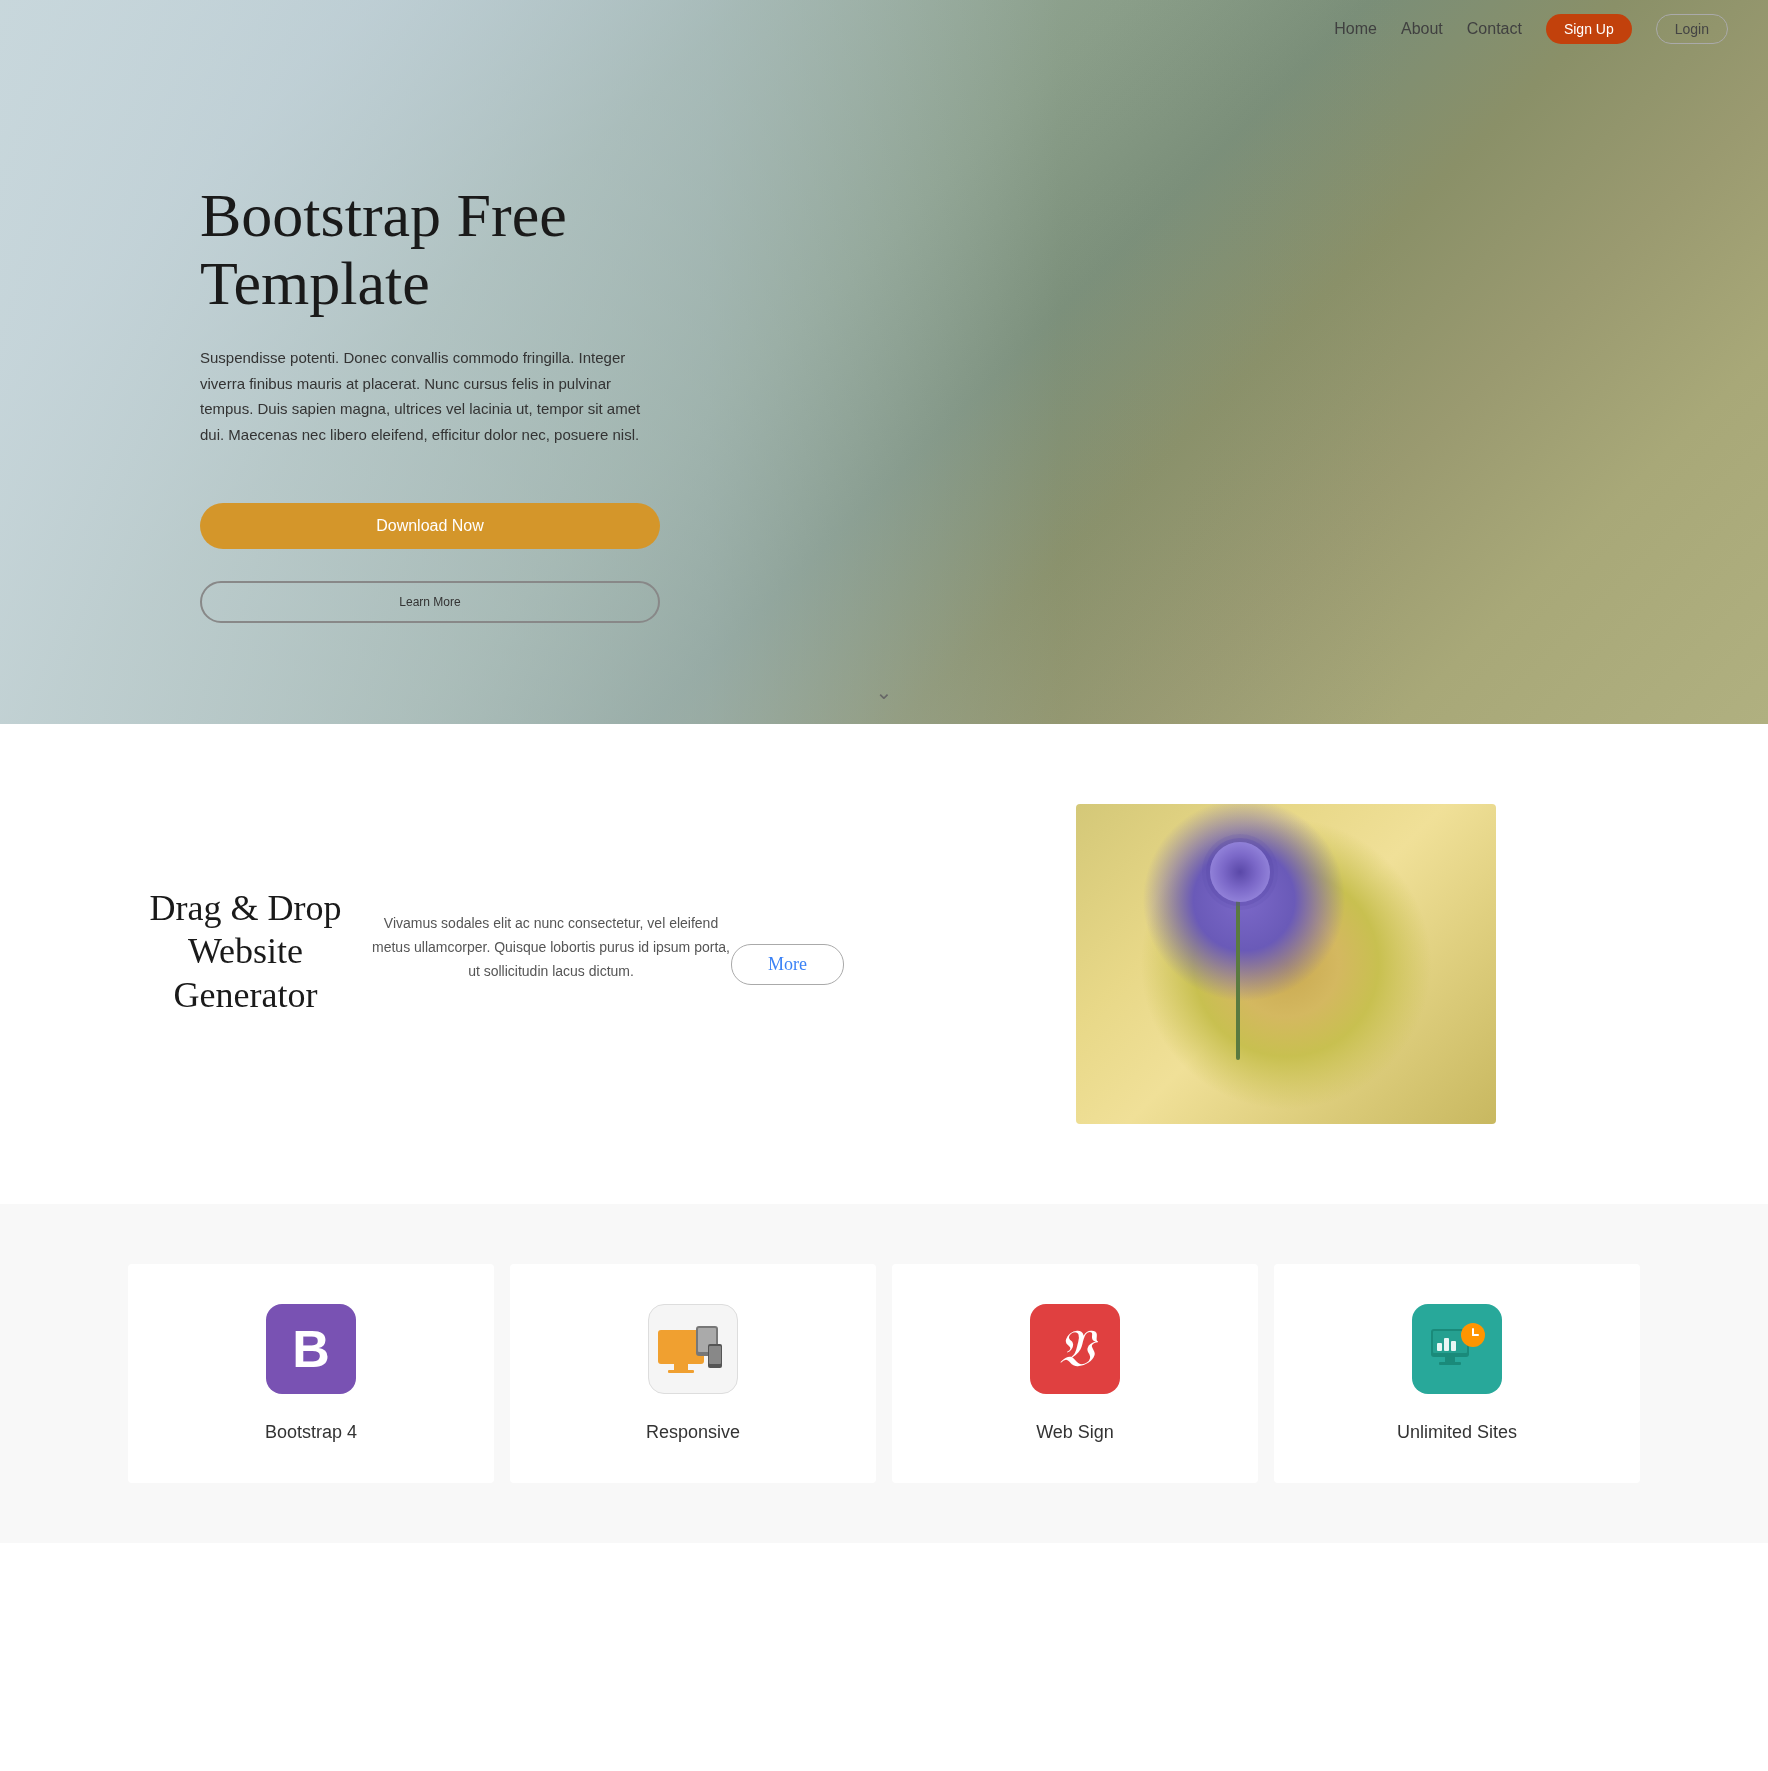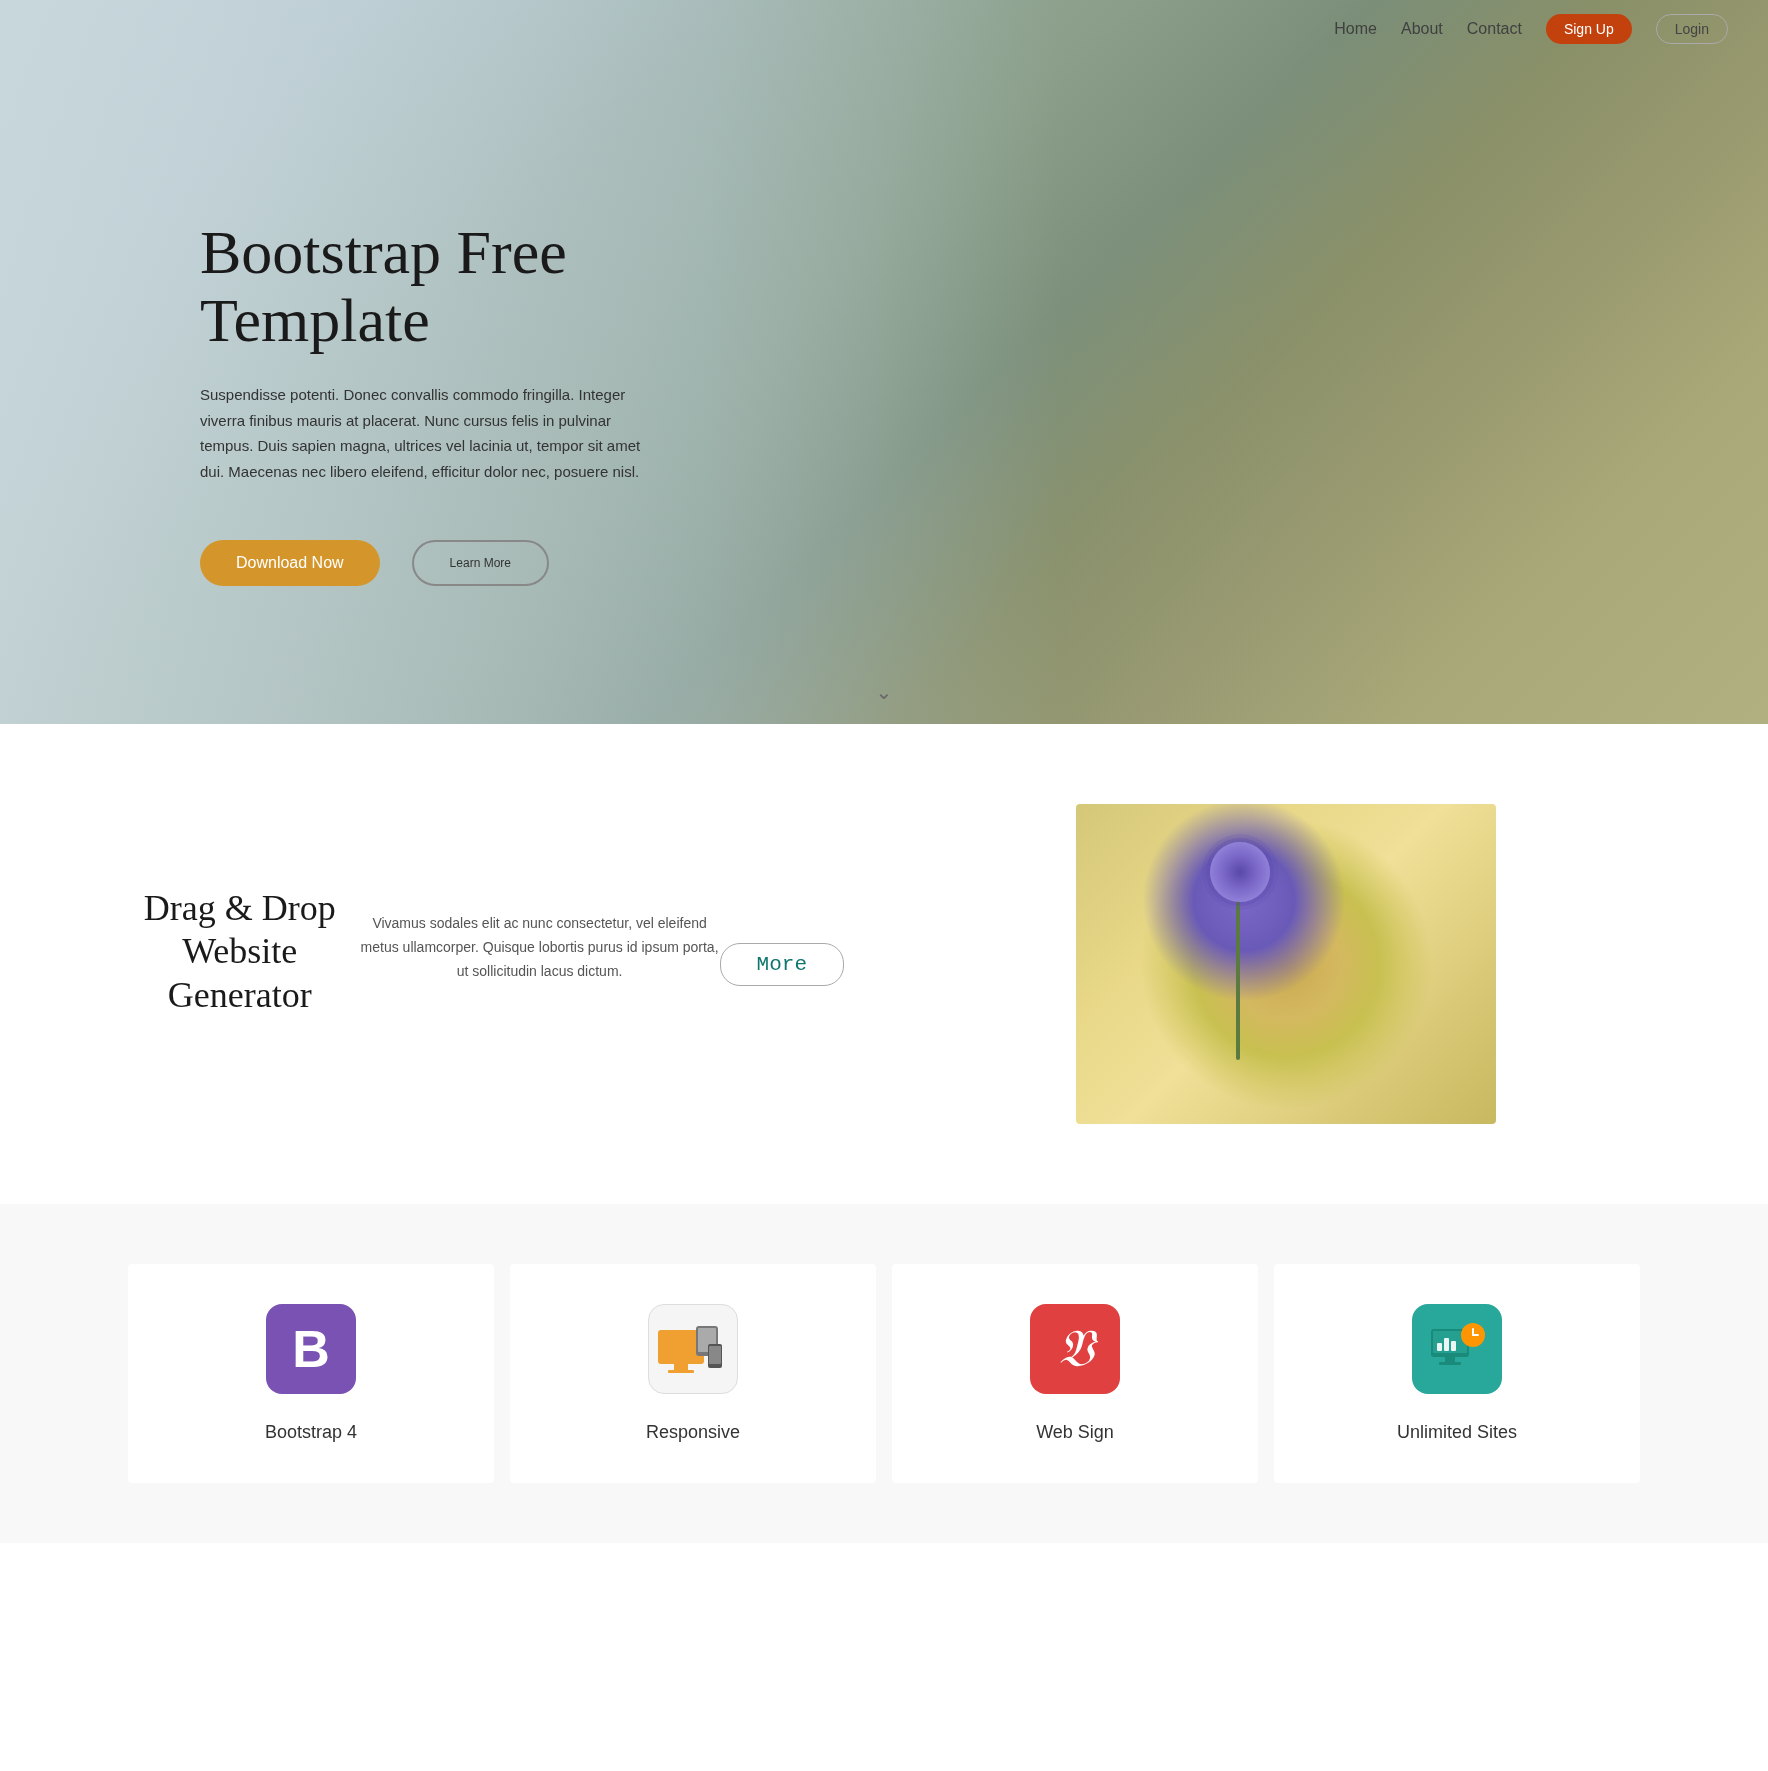--- a/index.html
+++ b/index.html
@@ -117,20 +117,21 @@
       font-family: Arial, sans-serif;
       font-size: 15px;
       line-height: 1.7;
       color: #333;
       max-width: 460px;
       margin-bottom: 56px;
     }
     .hero-buttons {
       display: flex;
       gap: 32px;
+      flex-direction: column;
     }
     .btn-download {
       font-family: Arial, sans-serif;
       font-size: 16px;
       background: #d4962a;
       color: #fff;
       border: none;
       border-radius: 30px;
       padding: 14px 36px;
       cursor: pointer;
@@ -183,24 +184,24 @@
     }
     .section-middle-desc {
       font-family: Arial, sans-serif;
       font-size: 14px;
       line-height: 1.7;
       color: #555;
       margin-bottom: 32px;
       max-width: 360px;
     }
     .btn-more {
-      font-family: Liberation Mono, monospace;
-      font-size: 21px;
+      font-family: Liberation Serif, serif;
+      font-size: 18px;
       background: transparent;
-      color: #0f766e;
+      color: #3b82f6;
       border: 1.5px solid #aaa;
       border-radius: 20px;
       padding: 9px 36px;
       cursor: pointer;
     }
     .section-middle-right {
       flex: 1;
       display: flex;
       align-items: center;
       justify-content: center;

